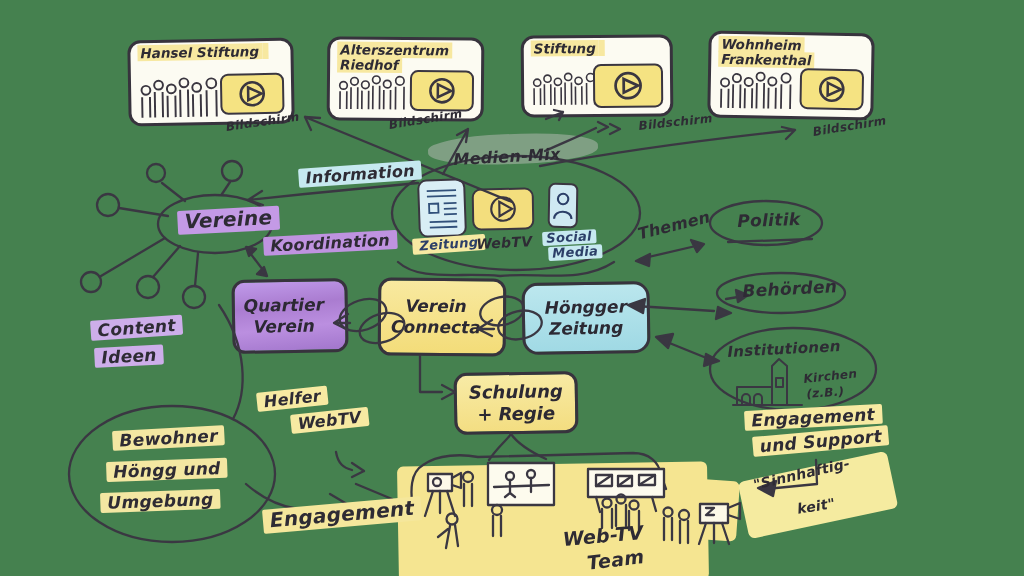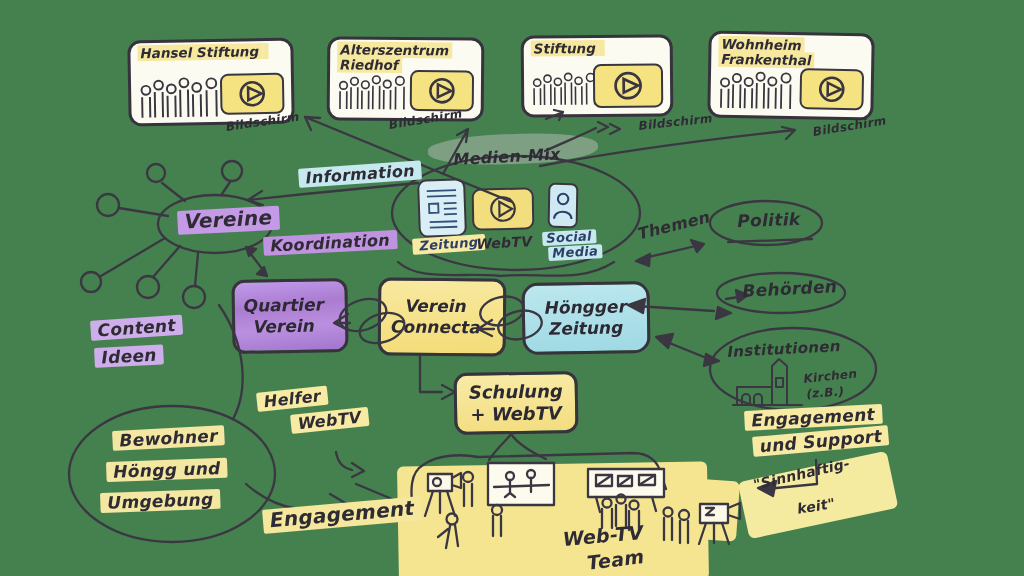--- a/index.html
+++ b/index.html
@@ -197,21 +197,21 @@
     <span>Connecta</span>
   </div>
   <div class="box corebox midlayer" style="left:522px;top:266px;width:128px;height:72px;border-radius:16px;
               background:linear-gradient(178deg,#bce7ee,#9fd9e4);transform:rotate(-1deg);">
     <span>Höngger</span>
     <span>Zeitung</span>
   </div>
   <div class="box corebox midlayer" style="left:454px;top:356px;width:124px;height:62px;font-size:18px;
               background:linear-gradient(178deg,#f8eba6,#f3dd80);transform:rotate(-1deg);">
     <span>Schulung</span>
-    <span>+ WebTV</span>
+    <span>+ Regie</span>
   </div>
 
   <svg class="overlay" viewBox="0 0 1024 576">
     <g stroke="#3a3742" stroke-width="2.3" fill="none" stroke-linecap="round" stroke-linejoin="round">
 
       <g>
           <ellipse cx="516" cy="197" rx="124" ry="57"></ellipse>
         </g>
       <g>
           <ellipse cx="215" cy="208" rx="57" ry="29"></ellipse>

